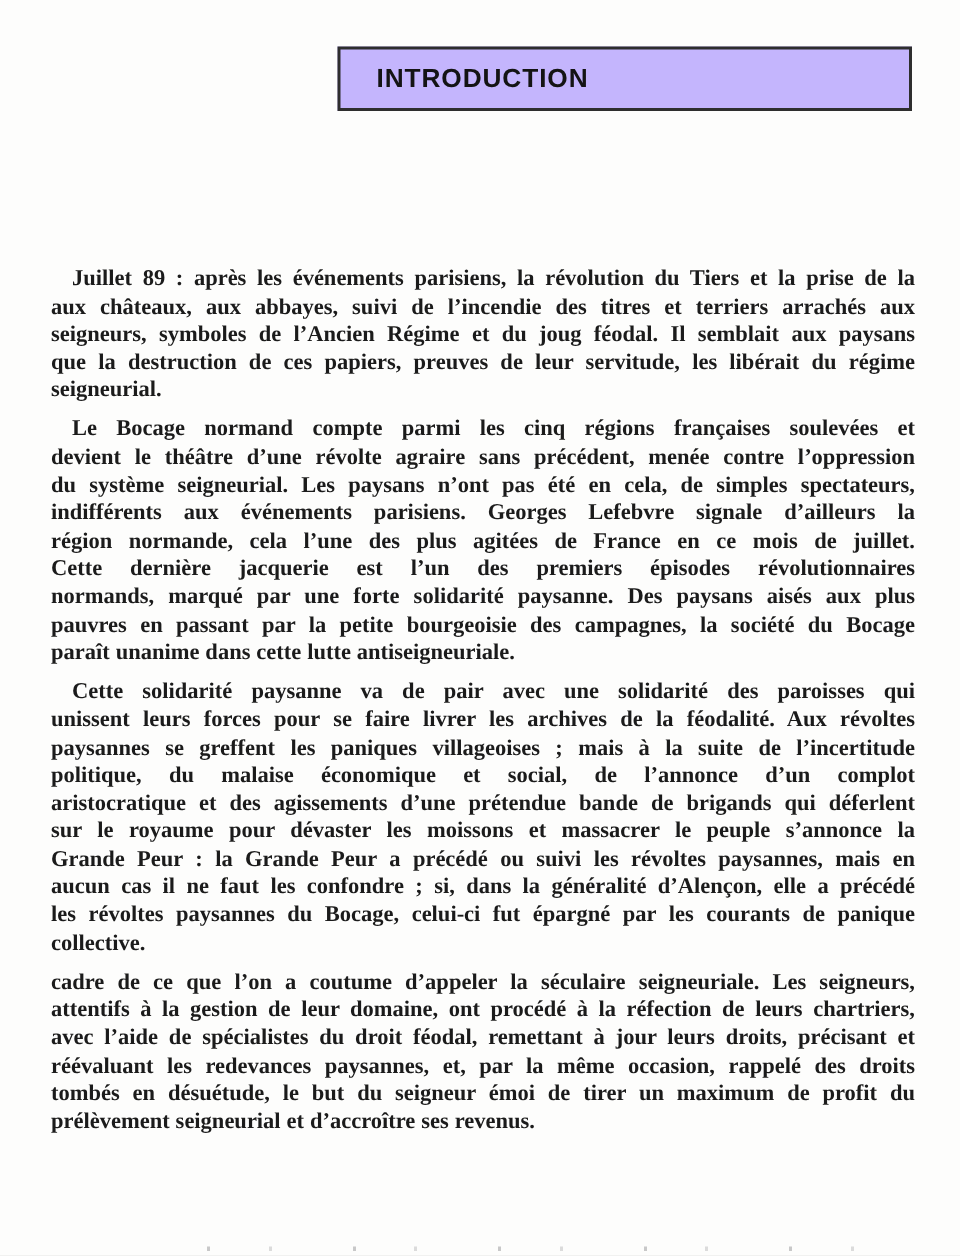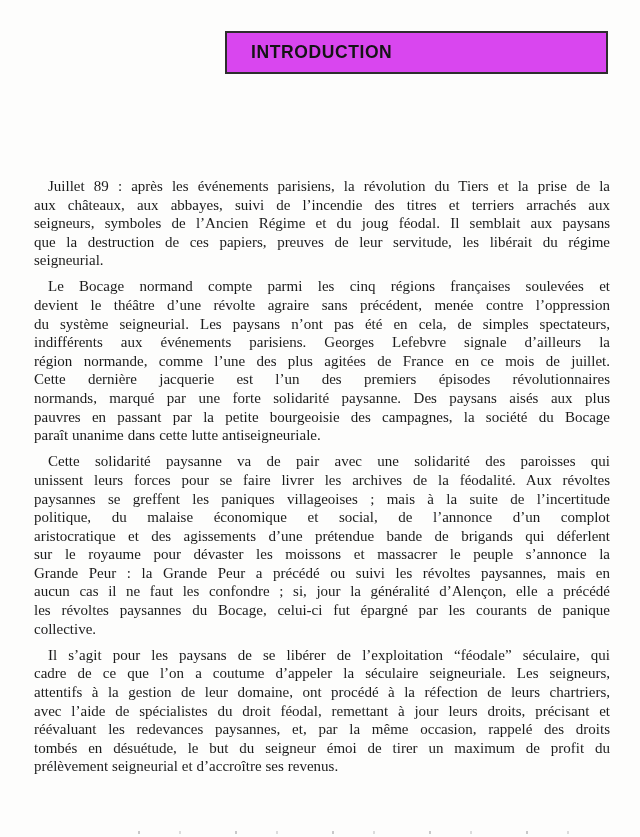--- a/index.html
+++ b/index.html
@@ -16,21 +16,21 @@
     overflow: hidden;
     color: #1a1a1a;
   }
   .title-box {
     position: absolute;
     left: 225px;
     top: 31px;
     width: 355px;
     height: 39px;
     border: 2px solid #2e2e2e;
-    background: #d946ef;
+    background: #c4b5fd;
     display: flex;
     align-items: center;
     padding-left: 24px;
   }
   .title-box .title-text {
     font-family: "Liberation Sans", "DejaVu Sans", sans-serif;
     font-weight: 700;
     font-size: 17.5px;
     letter-spacing: 0.6px;
     color: #141414;
@@ -39,20 +39,21 @@
     position: absolute;
     left: 34px;
     top: 177px;
     width: 576px;
     font-family: "Liberation Serif", "DejaVu Serif", serif;
     font-size: 15px;
     color: #1b1b1b;
   }
   .paragraph {
     margin: 0 0 7.5px 0;
+    font-weight: bold;
   }
   .line {
     line-height: 18.6px;
     height: 18.6px;
     overflow: hidden;
     text-align: justify;
     text-align-last: justify;
     word-spacing: 0.2px;
   }
   .line.first {
@@ -91,40 +92,39 @@
         <div class="line">aux châteaux, aux abbayes, suivi de l’incendie des titres et terriers arrachés aux</div>
         <div class="line">seigneurs, symboles de l’Ancien Régime et du joug féodal. Il semblait aux paysans</div>
         <div class="line">que la destruction de ces papiers, preuves de leur servitude, les libérait du régime</div>
         <div class="line last">seigneurial.</div>
       </div>
       <div class="paragraph">
         <div class="line first">Le Bocage normand compte parmi les cinq régions françaises soulevées et</div>
         <div class="line">devient le théâtre d’une révolte agraire sans précédent, menée contre l’oppression</div>
         <div class="line">du système seigneurial. Les paysans n’ont pas été en cela, de simples spectateurs,</div>
         <div class="line">indifférents aux événements parisiens. Georges Lefebvre signale d’ailleurs la</div>
-        <div class="line">région normande, comme l’une des plus agitées de France en ce mois de juillet.</div>
+        <div class="line">région normande, cela l’une des plus agitées de France en ce mois de juillet.</div>
         <div class="line">Cette dernière jacquerie est l’un des premiers épisodes révolutionnaires</div>
         <div class="line">normands, marqué par une forte solidarité paysanne. Des paysans aisés aux plus</div>
         <div class="line">pauvres en passant par la petite bourgeoisie des campagnes, la société du Bocage</div>
         <div class="line last">paraît unanime dans cette lutte antiseigneuriale.</div>
       </div>
       <div class="paragraph">
         <div class="line first">Cette solidarité paysanne va de pair avec une solidarité des paroisses qui</div>
         <div class="line">unissent leurs forces pour se faire livrer les archives de la féodalité. Aux révoltes</div>
         <div class="line">paysannes se greffent les paniques villageoises ; mais à la suite de l’incertitude</div>
         <div class="line">politique, du malaise économique et social, de l’annonce d’un complot</div>
         <div class="line">aristocratique et des agissements d’une prétendue bande de brigands qui déferlent</div>
         <div class="line">sur le royaume pour dévaster les moissons et massacrer le peuple s’annonce la</div>
         <div class="line">Grande Peur : la Grande Peur a précédé ou suivi les révoltes paysannes, mais en</div>
-        <div class="line">aucun cas il ne faut les confondre ; si, jour la généralité d’Alençon, elle a précédé</div>
+        <div class="line">aucun cas il ne faut les confondre ; si, dans la généralité d’Alençon, elle a précédé</div>
         <div class="line">les révoltes paysannes du Bocage, celui-ci fut épargné par les courants de panique</div>
         <div class="line last">collective.</div>
       </div>
       <div class="paragraph">
-        <div class="line first">Il s’agit pour les paysans de se libérer de l’exploitation “féodale” séculaire, qui</div>
         <div class="line">cadre de ce que l’on a coutume d’appeler la séculaire seigneuriale. Les seigneurs,</div>
         <div class="line">attentifs à la gestion de leur domaine, ont procédé à la réfection de leurs chartriers,</div>
         <div class="line">avec l’aide de spécialistes du droit féodal, remettant à jour leurs droits, précisant et</div>
         <div class="line">réévaluant les redevances paysannes, et, par la même occasion, rappelé des droits</div>
         <div class="line">tombés en désuétude, le but du seigneur émoi de tirer un maximum de profit du</div>
         <div class="line last">prélèvement seigneurial et d’accroître ses revenus.</div>
       </div>
     </div>
 
   <div class="cutoff-marks"></div>

